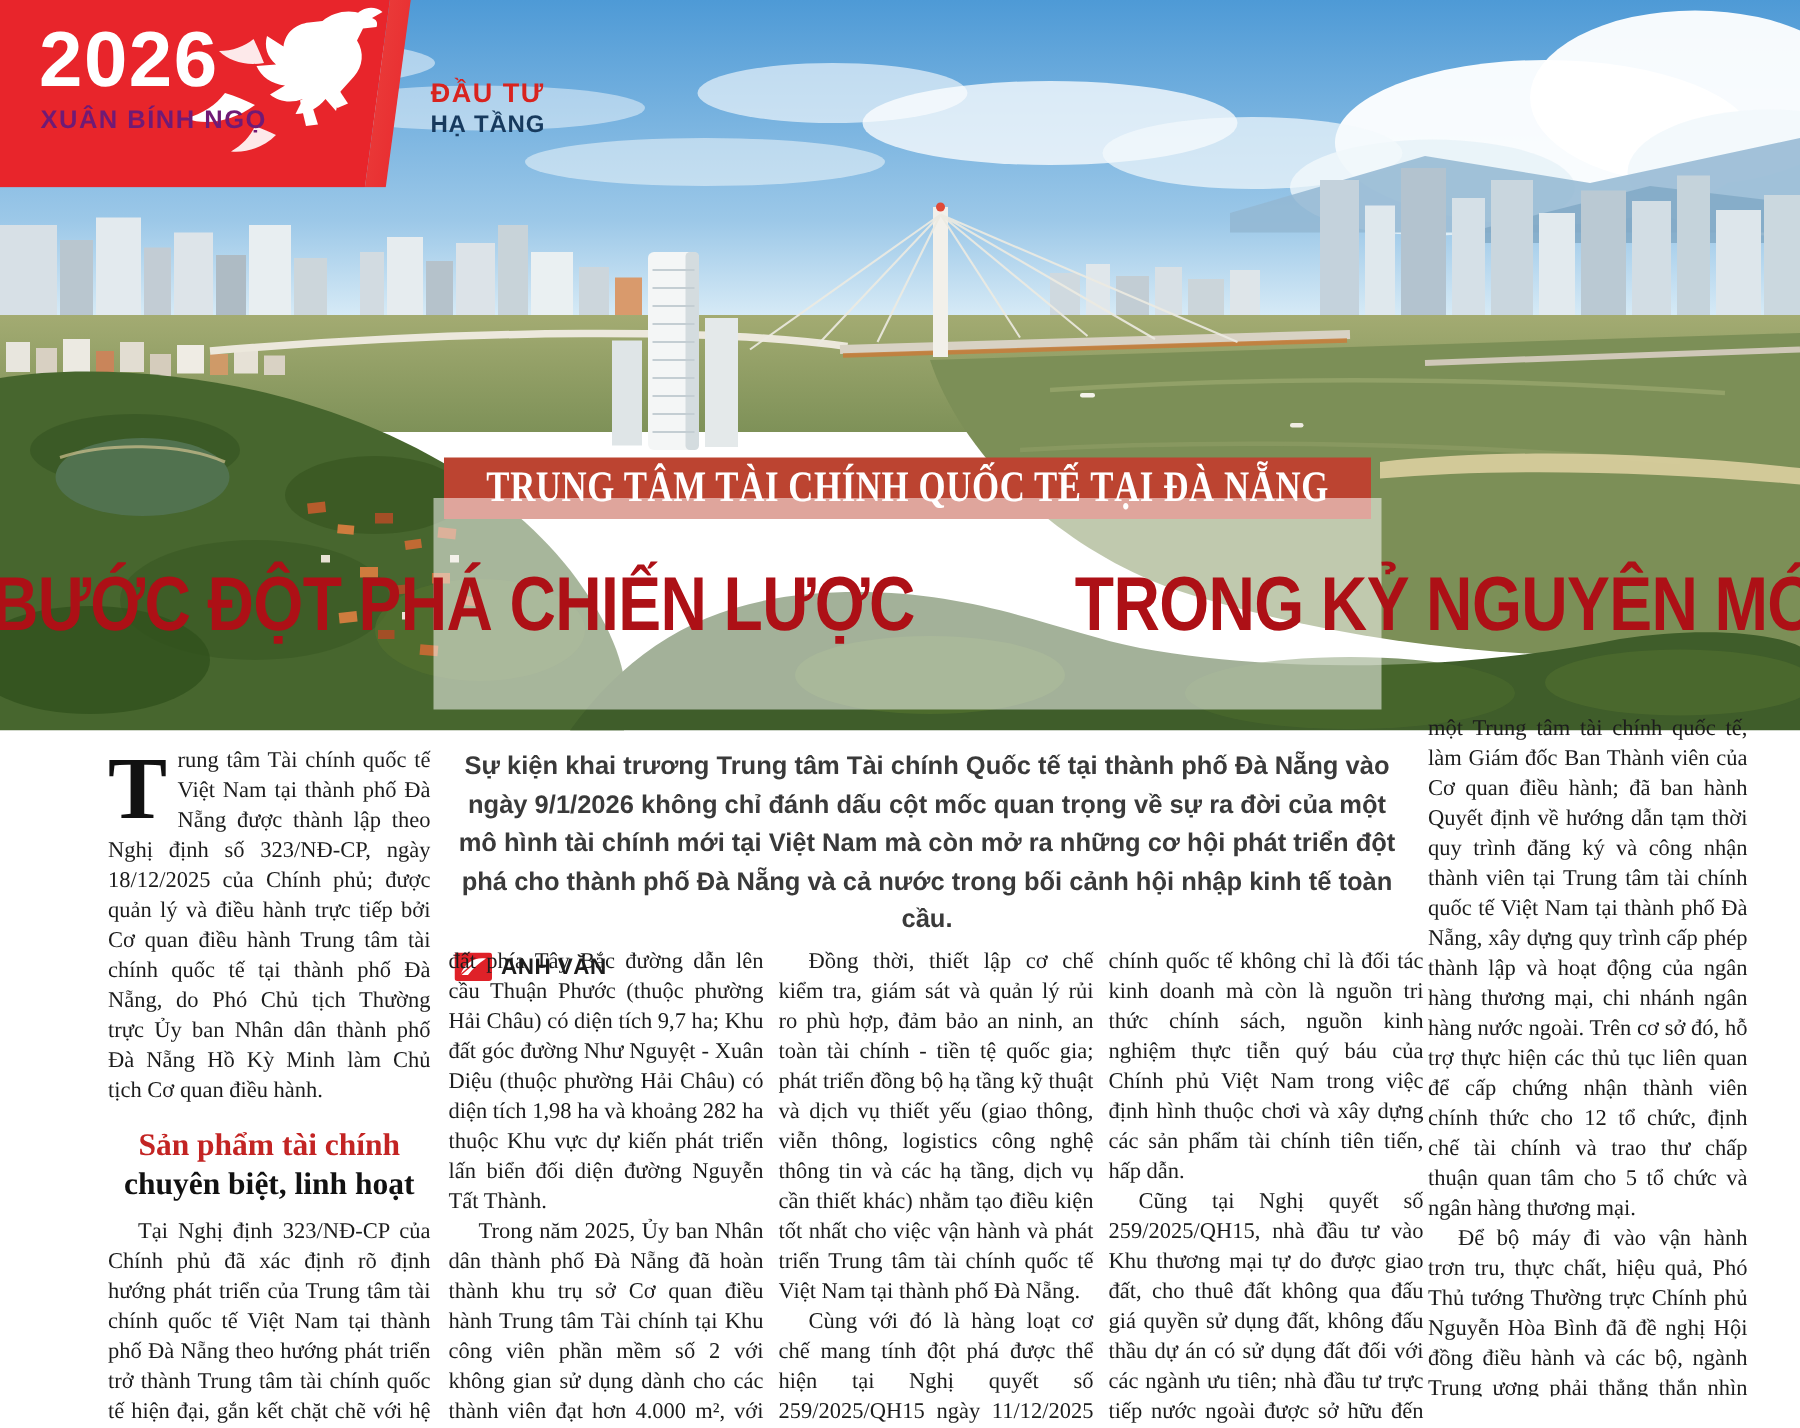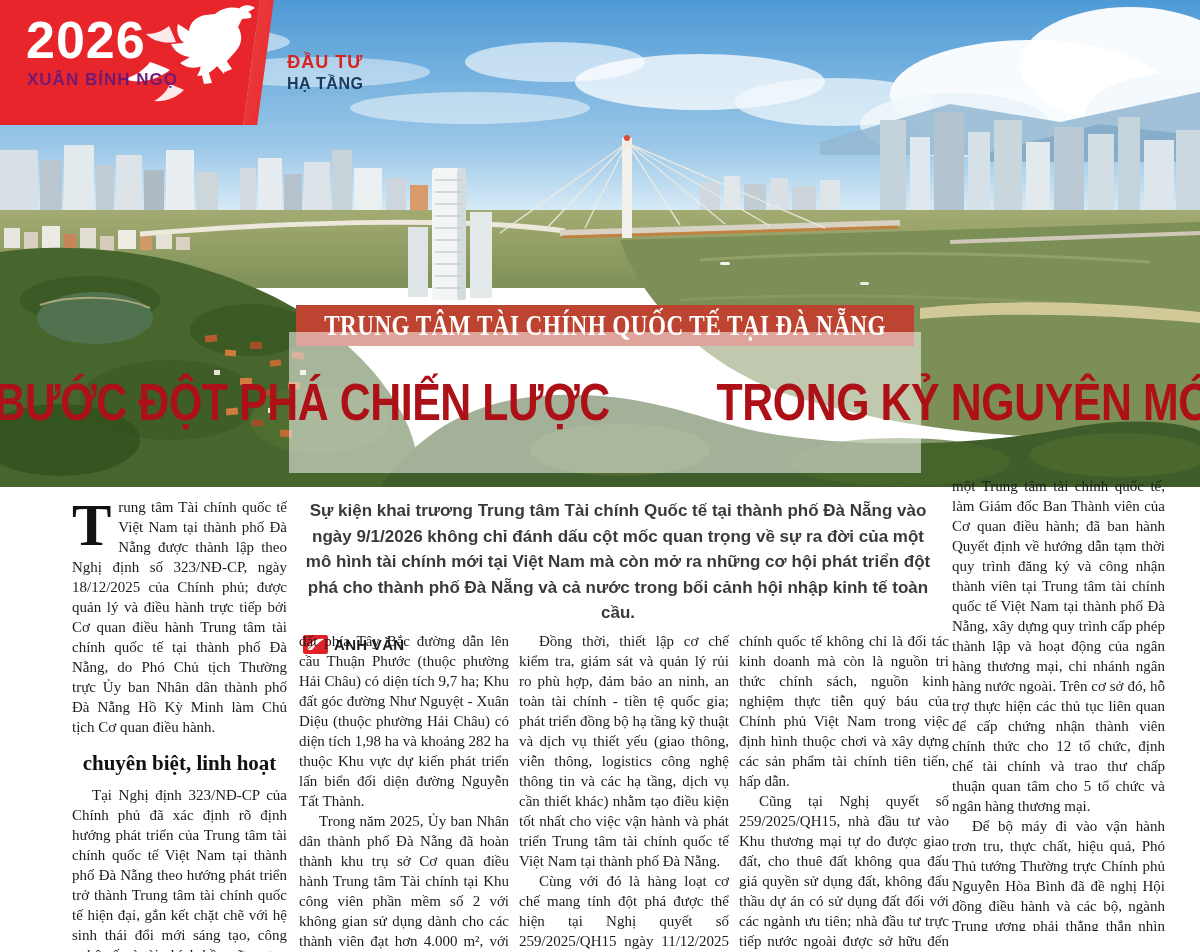--- a/index.html
+++ b/index.html
@@ -248,20 +248,21 @@
         <path d="M4,15 C7,6 14,3 21,4 C16,7 12,11 9,15 Z" fill="#ffffff"></path>
         <path d="M4,15 L12,8" stroke="#df2128" stroke-width="1"></path>
       </svg>
       <span class="author">ANH VĂN</span>
     </div>
   </div>
 
   <div class="col" id="col1">
     <p><span class="dropcap">T</span><span>rung tâm Tài chính quốc tế Việt Nam tại thành phố Đà Nẵng được thành lập theo Nghị định số 323/NĐ-CP, ngày 18/12/2025 của Chính phủ; được quản lý và điều hành trực tiếp bởi Cơ quan điều hành Trung tâm tài chính quốc tế tại thành phố Đà Nẵng, do Phó Chủ tịch Thường trực Ủy ban Nhân dân thành phố Đà Nẵng Hồ Kỳ Minh làm Chủ tịch Cơ quan điều hành.</span></p>
     <div class="subhead">
+      <span class="r1">Sản phẩm tài chính</span>
       <span class="r2">chuyên biệt, linh hoạt</span>
     </div>
     <p class="indent">Tại Nghị định 323/NĐ-CP của Chính phủ đã xác định rõ định hướng phát triển của Trung tâm tài chính quốc tế Việt Nam tại thành phố Đà Nẵng theo hướng phát triển trở thành Trung tâm tài chính quốc tế hiện đại, gắn kết chặt chẽ với hệ sinh thái đổi mới sáng tạo, công nghệ số và tài chính bền vững, tạo nền tảng thử</p>
   </div>
 
   <div class="col" id="col2">
     <p>đất phía Tây Bắc đường dẫn lên cầu Thuận Phước (thuộc phường Hải Châu) có diện tích 9,7 ha; Khu đất góc đường Như Nguyệt - Xuân Diệu (thuộc phường Hải Châu) có diện tích 1,98 ha và khoảng 282 ha thuộc Khu vực dự kiến phát triển lấn biển đối diện đường Nguyễn Tất Thành.</p>
     <p class="indent">Trong năm 2025, Ủy ban Nhân dân thành phố Đà Nẵng đã hoàn thành khu trụ sở Cơ quan điều hành Trung tâm Tài chính tại Khu công viên phần mềm số 2 với không gian sử dụng dành cho các thành viên đạt hơn 4.000 m², với đầy đủ điều kiện hạ tầng về internet, hệ thống dữ liệu, máy</p>
   </div>
 

